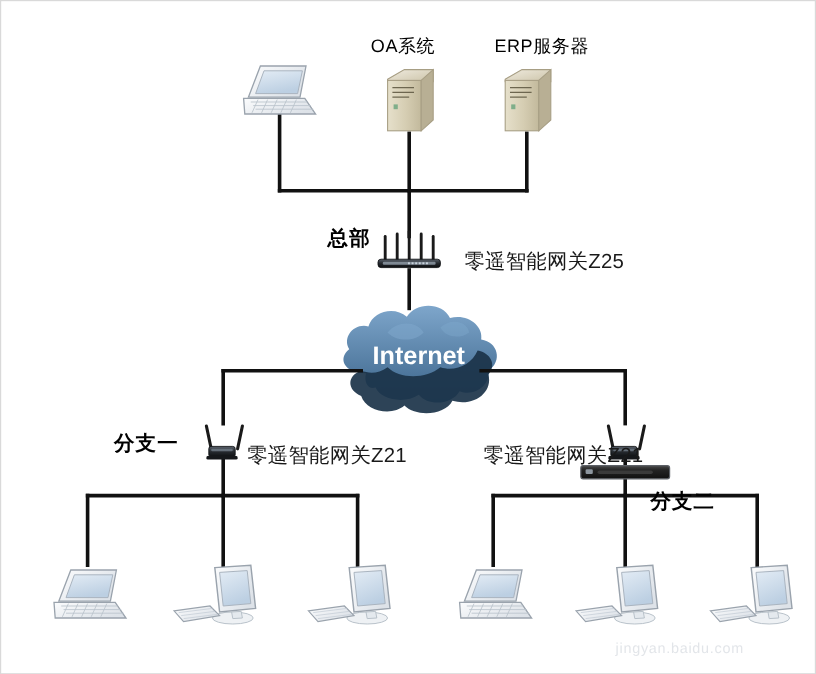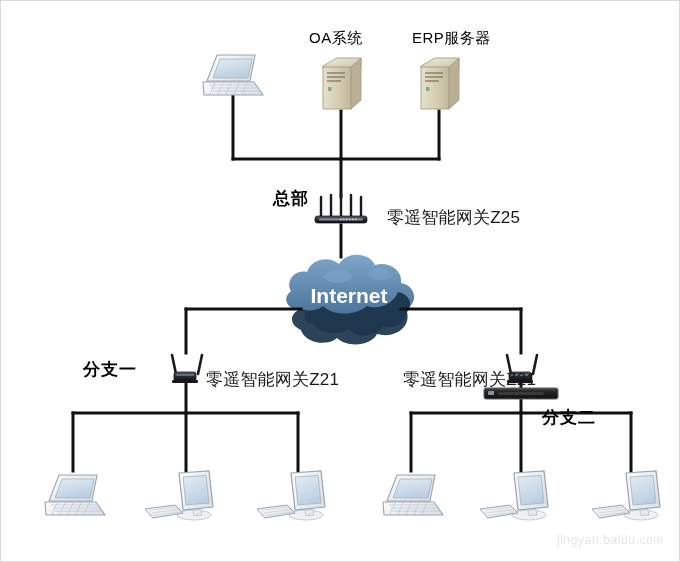--- a/index.html
+++ b/index.html
@@ -311,23 +311,23 @@
   </svg>
 
   <div class="node-label label-title" style="left:308px; top:28px;">OA系统</div>
 
   <div class="node-label label-title" style="left:411px; top:28px;">ERP服务器</div>
 
   <div class="node-label label-zone" style="left:272px; top:186px;">总部</div>
 
   <div class="node-label label-device" style="left:386px; top:205px;">零遥智能网关Z25</div>
 
-  <div class="node-label label-zone" style="left:82px; top:357px;">分支一</div>
+  <div class="node-label label-zone" style="left:94px; top:357px;">分支一</div>
 
   <div class="node-label label-device" style="left:205px; top:367px;">零遥智能网关Z21</div>
 
   <div class="node-label label-device" style="left:402px; top:367px;">零遥智能网关Z21</div>
 
   <div class="node-label label-zone" style="left:541px; top:357px;margin-top:48px;">分支二</div>
 
-  <div class="watermark wm-sub" style="left:512px; top:532px;margin-left:44px;">jingyan.baidu.com</div>
+  <div class="watermark wm-sub" style="left:512px; top:532px;">jingyan.baidu.com</div>
 
 </div>
 
 </body></html>

